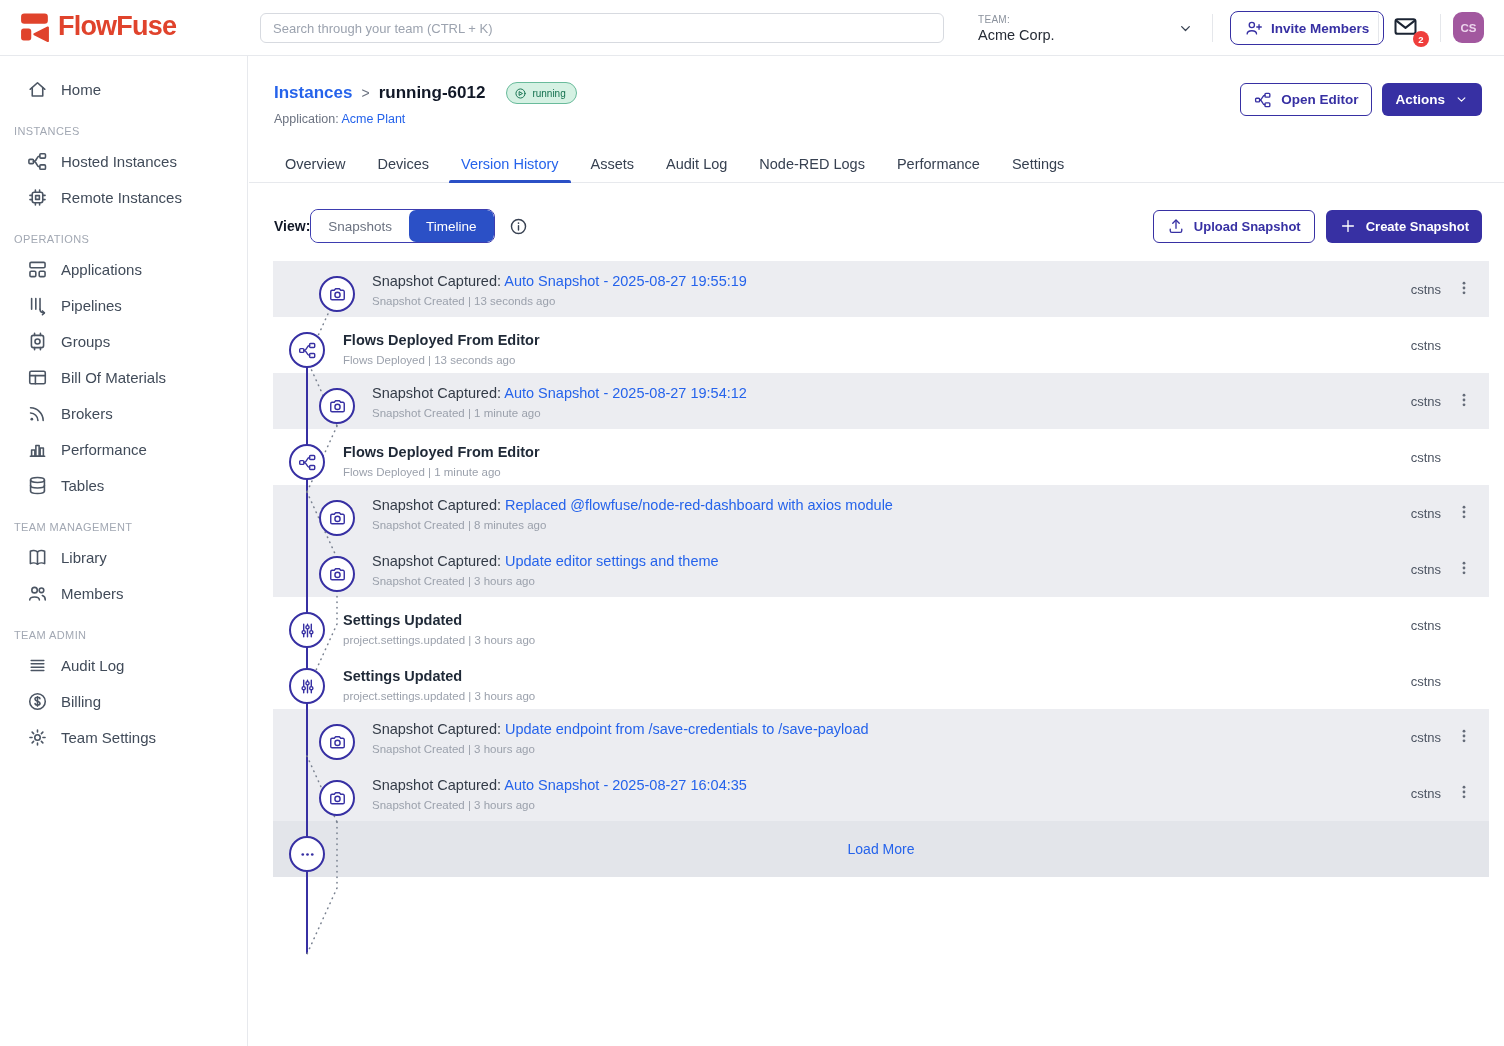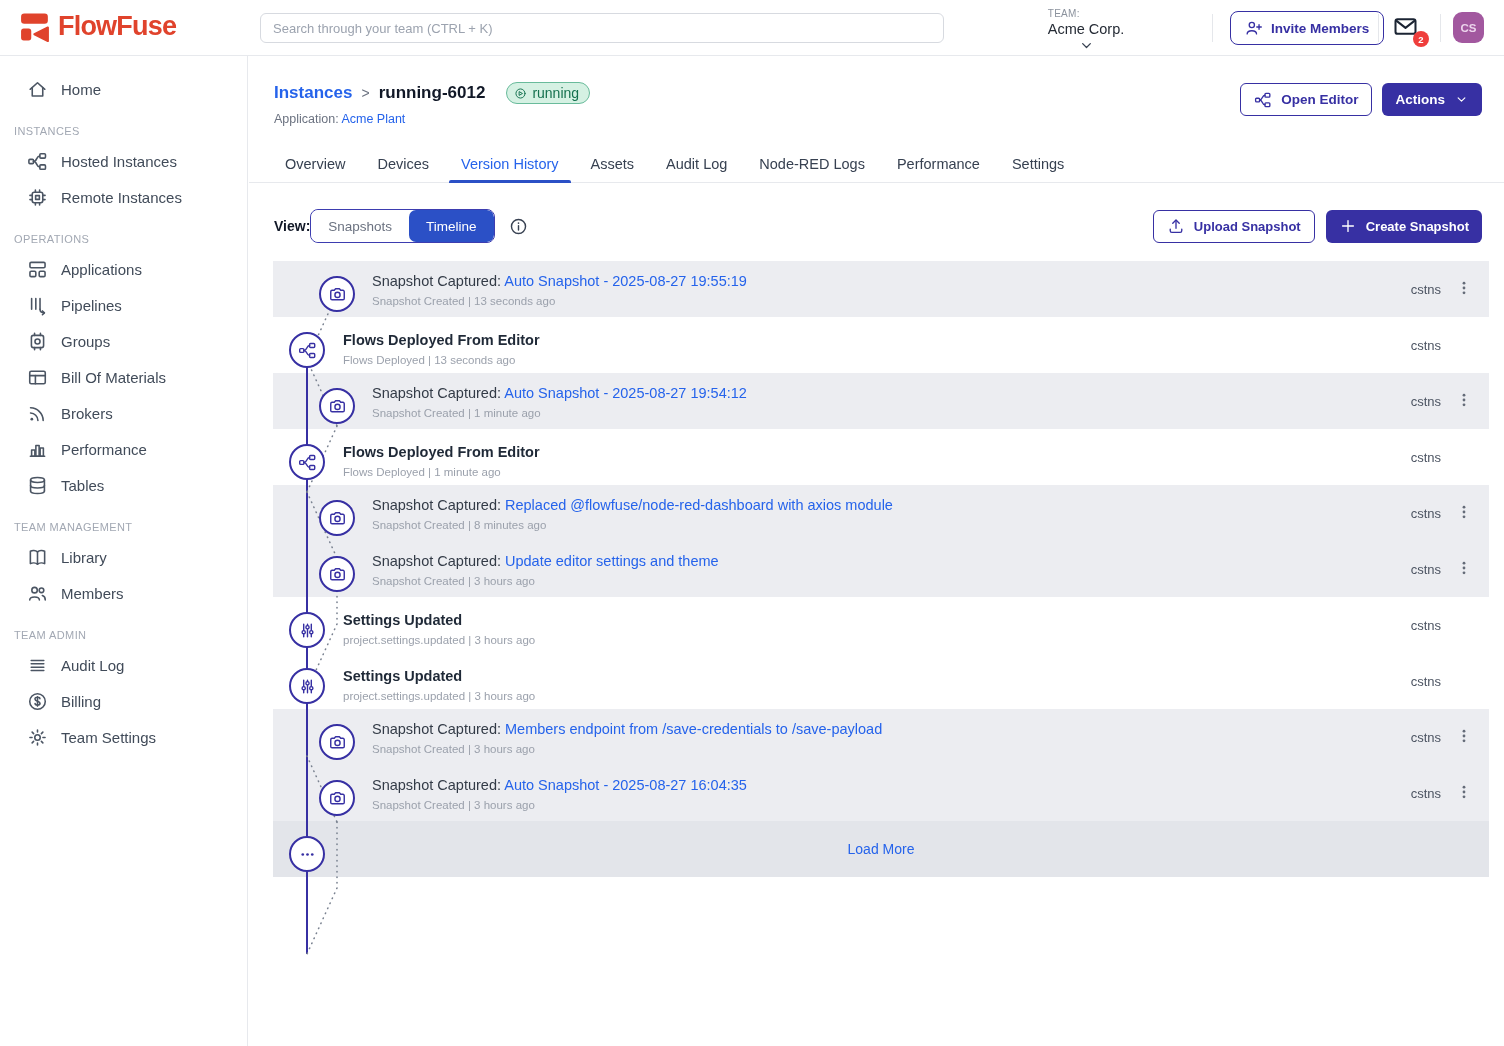--- a/index.html
+++ b/index.html
@@ -11,21 +11,21 @@
   
   .topbar { position:absolute; top:0; left:0; right:0; height:56px; background:#fff;
             border-bottom:1px solid #e7e9ed; z-index:6; }
   .logo { position:absolute; left:20px; top:11px; display:flex; align-items:center; gap:8px; cursor:pointer; }
   .logo .brand { font-size:27px; font-weight:700; color:#e0432c; letter-spacing:-0.8px; }
   .search { position:absolute; left:260px; top:13px; width:684px; height:30px;
             border:1px solid #d7dae0; border-radius:6px; padding:0 12px; font-size:13px;
             font-family:"Liberation Sans",sans-serif; color:#374151; outline:none; background:#fff; }
   .search::placeholder { color:#9ca3af; }
   .team { position:absolute; left:978px; top:8px; width:216px; height:40px; display:flex;
-          align-items:center; justify-content:space-between; cursor:pointer;flex-direction:column; }
+          align-items:center; justify-content:space-between; cursor:pointer; }
   .team-label { font-size:10px; color:#8b929d; letter-spacing:.3px; }
   .team-name { font-size:14.5px; color:#252b35; margin-top:2px; }
   .chev { width:17px; height:17px; color:#374151; }
   .vdiv { position:absolute; top:14px; width:1px; height:28px; background:#e5e7eb; }
   .btn-invite { position:absolute; left:1230px; top:11px; height:34px; padding:0 14px;
         border:1.5px solid #3730a3; border-radius:8px; background:#fff; color:#3730a3;
         font-weight:700; font-size:13.5px; display:flex; align-items:center; gap:8px; cursor:pointer;
         font-family:"Liberation Sans",sans-serif; }
   .btn-invite .ic { width:18px; height:18px; }
   .mail { position:absolute; left:1392px; top:13px; width:30px; height:30px; cursor:pointer; color:#1b2433; }
@@ -44,21 +44,21 @@
   .sb-item { display:flex; align-items:center; gap:13px; height:36px; padding-left:27px;
         font-size:15px; color:#414b59; cursor:pointer; }
   .sb-ic { width:21px; height:21px; color:#4b5563; flex:none; display:flex; }
   
   .main { position:absolute; left:249px; top:56px; right:0; bottom:0; background:#fff; }
   .breadcrumb { position:absolute; left:25px; top:26px; display:flex; align-items:center; gap:9px; }
   .bc-root { font-size:17px; font-weight:700; color:#2563eb; cursor:pointer; }
   .bc-sep { font-size:14px; color:#6b7280; }
   .bc-name { font-size:17px; font-weight:700; color:#111827; }
   .status-badge { margin-left:12px; height:22px; padding:0 10px 0 7px; border-radius:11px;
-        background:#d5f1e3; border:1px solid #69bb9b; color:#15714f; font-size:14px;
+        background:#d5f1e3; border:1px solid #69bb9b; color:#15714f; font-size:10px;
         display:flex; align-items:center; gap:5px; }
   .status-badge .ic { width:13px; height:13px; }
   .app-line { position:absolute; left:25px; top:56px; font-size:12.5px; color:#6b7280; }
   .app-line .link { color:#2563eb; cursor:pointer; }
   .head-actions { position:absolute; right:22px; top:27px; display:flex; gap:10px; }
   .btn { height:33px; border-radius:6px; font-size:13.5px; font-weight:700; display:flex;
         align-items:center; gap:9px; padding:0 13px; cursor:pointer; font-family:"Liberation Sans",sans-serif; border:none; }
   .btn-outline { border:1.5px solid #3730a3; color:#3730a3; background:#fff; }
   .btn-solid { background:#3730a3; color:#fff; }
   .btn .ic { width:18px; height:18px; }
@@ -559,21 +559,21 @@
         </div>
       </div>
       <div class="t-row gray">
         <div class="t-icon pos-snap">
           <svg viewBox="0 0 20 20" width="100%" height="100%" fill="none" stroke="currentColor" stroke-width="1.5" stroke-linecap="round" stroke-linejoin="round">
             <path d="M2.9 7 a1.4 1.4 0 0 1 1.4-1.4 H6.6 L8 3.9 h4 l1.4 1.7 h2.3 A1.4 1.4 0 0 1 17.1 7 V14.2 a1.4 1.4 0 0 1 -1.4 1.4 H4.3 a1.4 1.4 0 0 1 -1.4 -1.4 Z"></path>
             <circle cx="10" cy="10.4" r="2.7"></circle>
           </svg>
         </div>
         <div class="t-content indent-snap">
-          <div class="t-title"><span>Snapshot Captured: </span><span class="link">Members endpoint from /save-credentials to /save-payload</span></div>
+          <div class="t-title"><span>Snapshot Captured: </span><span class="link">Update endpoint from /save-credentials to /save-payload</span></div>
           <div class="t-meta">Snapshot Created | 3 hours ago</div>
         </div>
         <div class="t-right">
           <span class="t-user">cstns</span>
           <span class="kebab"><svg viewBox="0 0 20 20" width="100%" height="100%" fill="none" stroke="currentColor" stroke-width="1.5" stroke-linecap="round" stroke-linejoin="round">
               <circle cx="10" cy="4.6" r="1.55" fill="currentColor" stroke="none"></circle>
               <circle cx="10" cy="10" r="1.55" fill="currentColor" stroke="none"></circle>
               <circle cx="10" cy="15.4" r="1.55" fill="currentColor" stroke="none"></circle>
             </svg></span>
         </div>

